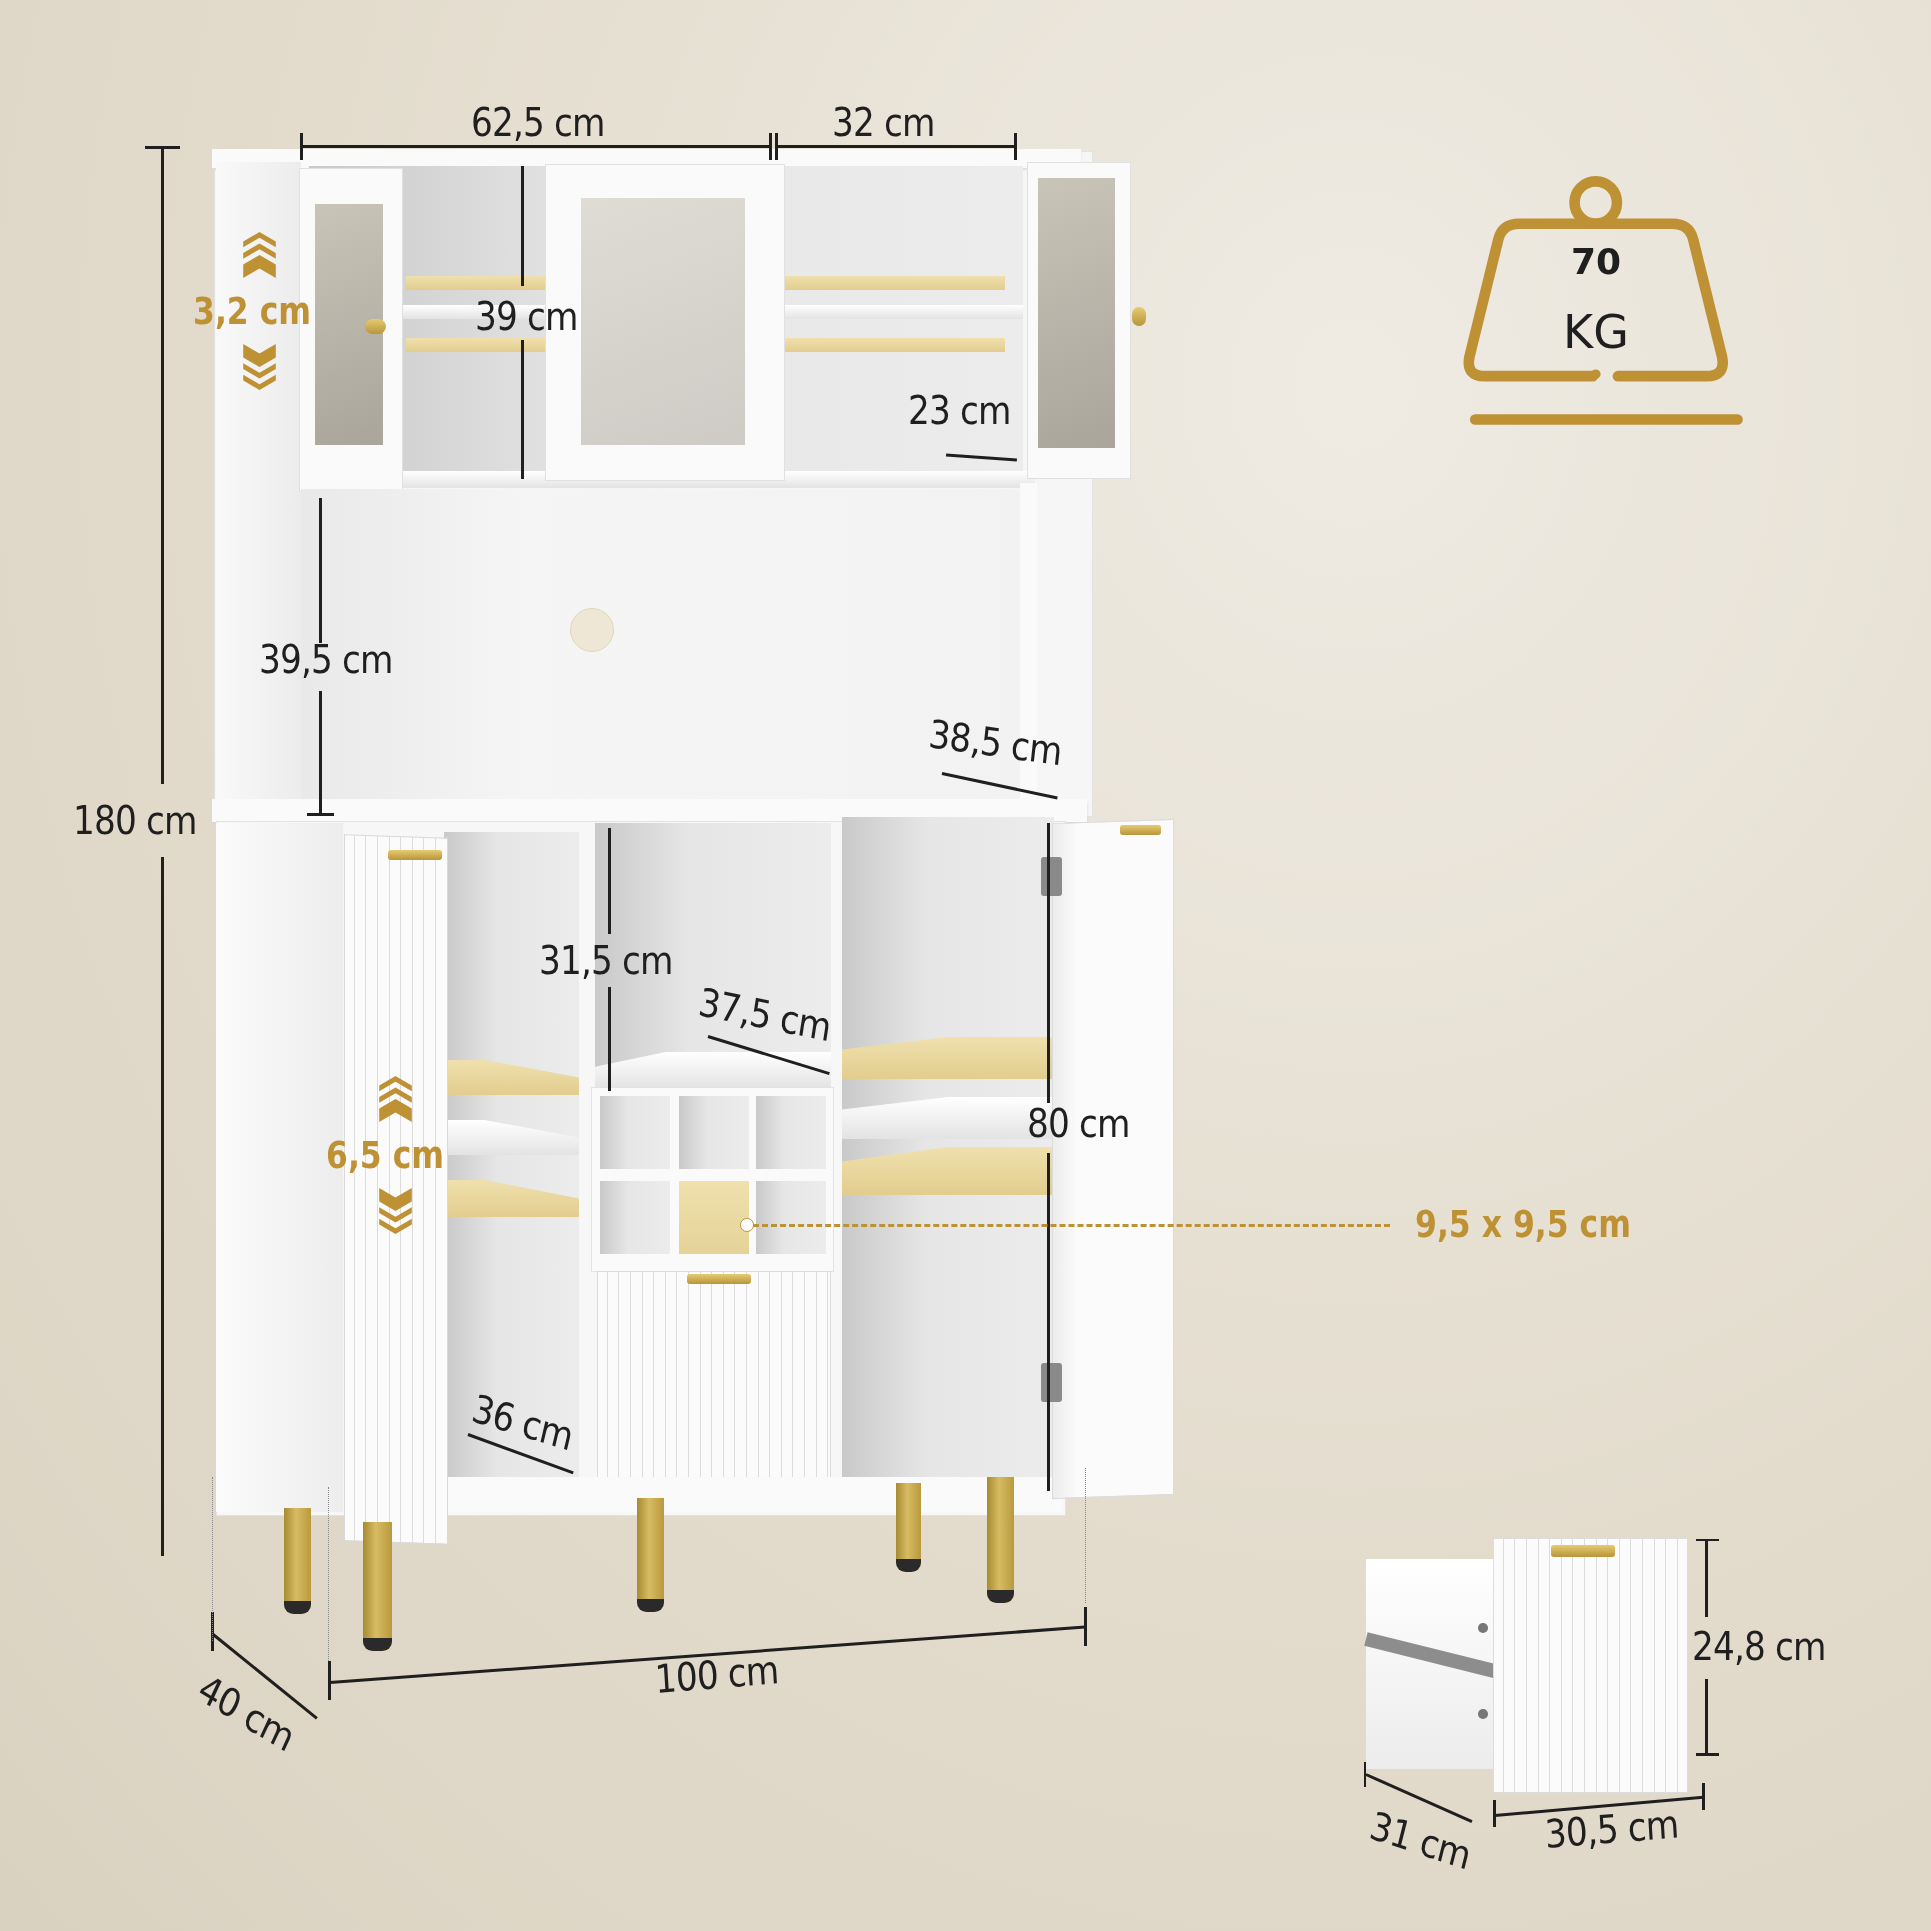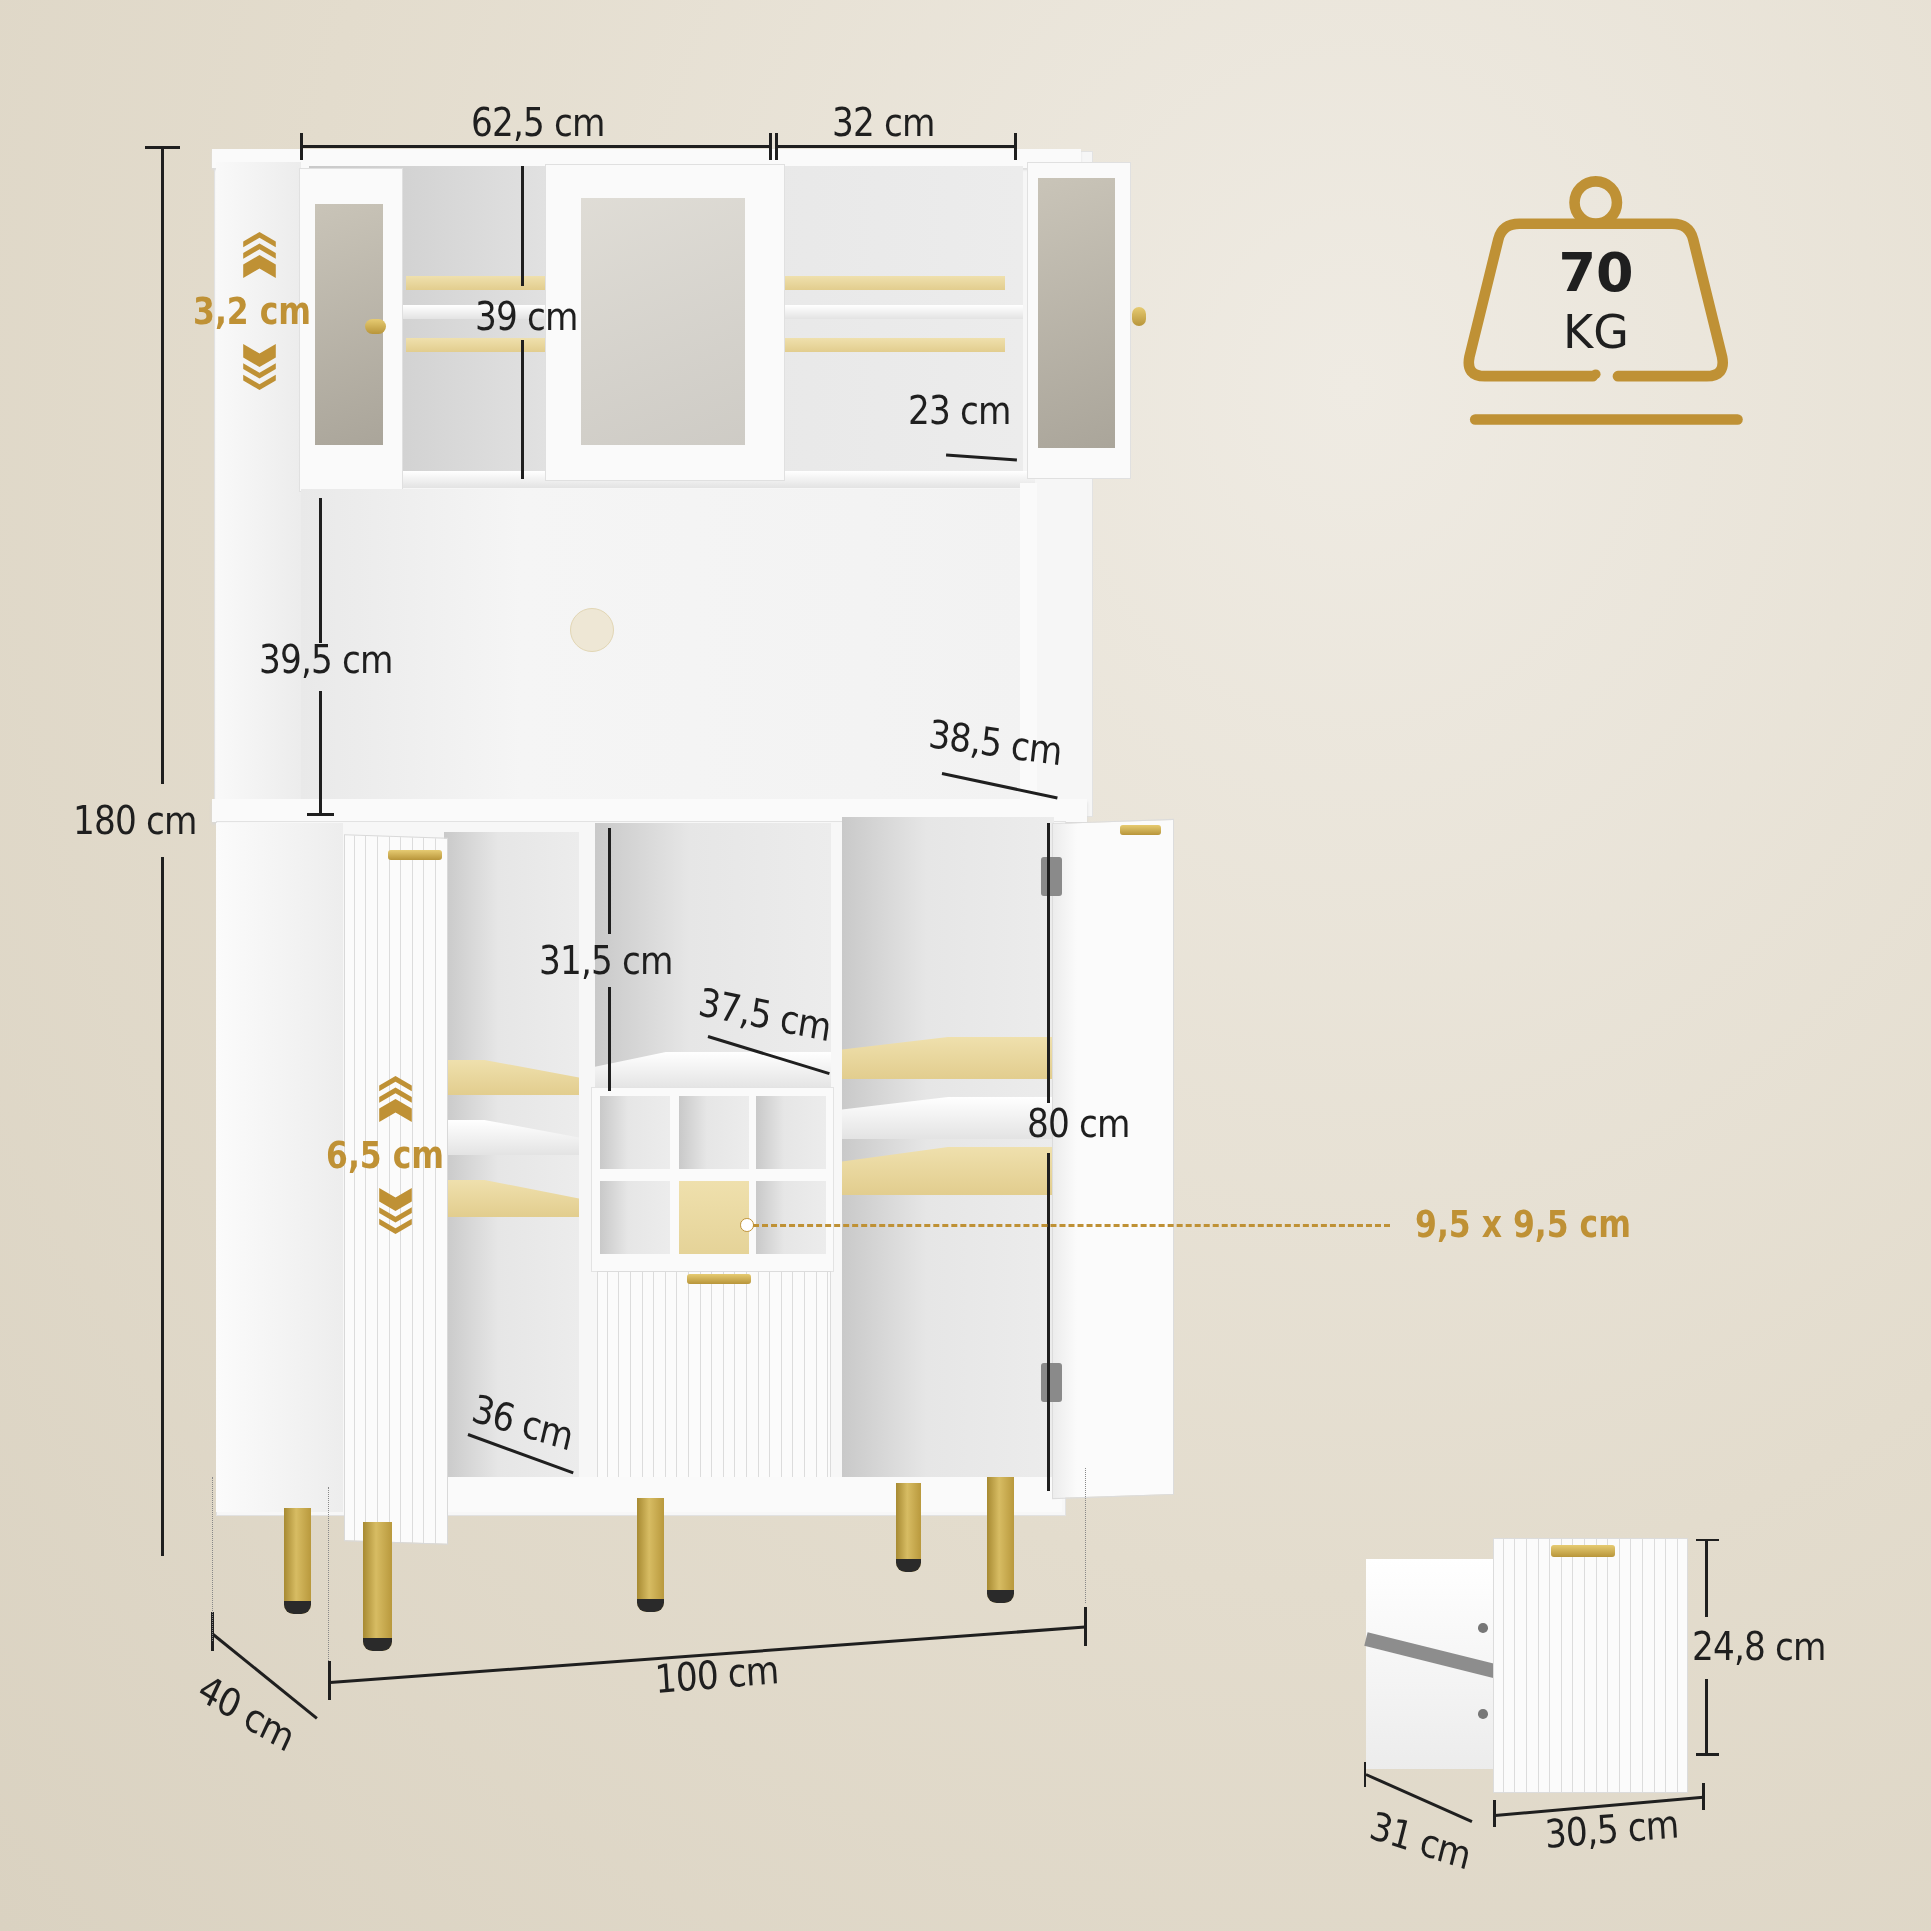--- a/index.html
+++ b/index.html
@@ -200,21 +200,21 @@
   <div class="abs" style="left:1085px;top:1468px;width:0;height:135px;border-left:1.9px dotted #888;"></div>
 </div>
 
 <div class="abs" style="left:1448px;top:164px;width:309px;height:270px;">
   <svg width="309" height="270" viewBox="0 0 320 280" style="position:absolute;left:0;top:0;">
     <circle cx="153" cy="40" r="22" fill="none" stroke="#bf9135" stroke-width="11"></circle>
     <path d="M 150 220 L 38 220 Q 18 220 22 200 L 52 78 Q 56 62 74 62 L 232 62 Q 250 62 254 78 L 284 200 Q 288 220 268 220 L 176 220" fill="none" stroke="#bf9135" stroke-width="11" stroke-linecap="round"></path>
     <circle cx="153" cy="218" r="5" fill="#bf9135"></circle>
     <line x1="28" y1="265" x2="300" y2="265" stroke="#bf9135" stroke-width="11" stroke-linecap="round"></line>
   </svg>
-  <div class="abs" style="left:97px;top:77px;width:102px;text-align:center;font-family:'DejaVu Sans',sans-serif;font-weight:bold;font-size:54px;color:#1f1f1f;">70</div>
+  <div class="abs" style="left:97px;top:77px;width:102px;text-align:center;font-family:'DejaVu Sans',sans-serif;font-weight:bold;font-size:36px;color:#1f1f1f;">70</div>
   <div class="abs" style="left:97px;top:141px;width:102px;text-align:center;font-family:'DejaVu Sans',sans-serif;font-size:46px;color:#1f1f1f;">KG</div>
 </div>
 
 <div class="abs" style="left:1352px;top:1526px;width:579px;height:328px;">
   <div class="abs" style="left:13.5px;top:33px;width:137px;height:210px;background:linear-gradient(180deg,#ffffff,#ececec);clip-path:polygon(0 0,100% 0,100% 100%,0 100%);"></div>
   <div class="abs" style="left:13.5px;top:106px;width:137px;height:13.5px;background:#8d8d8d;transform:rotate(14deg);transform-origin:left;"></div>
   <div class="abs" style="left:126px;top:97px;width:9.7px;height:9.7px;border-radius:50%;background:#777;"></div>
   <div class="abs" style="left:126px;top:183px;width:9.7px;height:9.7px;border-radius:50%;background:#777;"></div>
   <div class="abs fluted" style="left:141px;top:11.6px;width:193px;height:253px;border:1px solid #dcdcdc;"></div>
   <div class="handle-gold" style="left:199px;top:19.3px;width:64px;height:11.6px;"></div>

